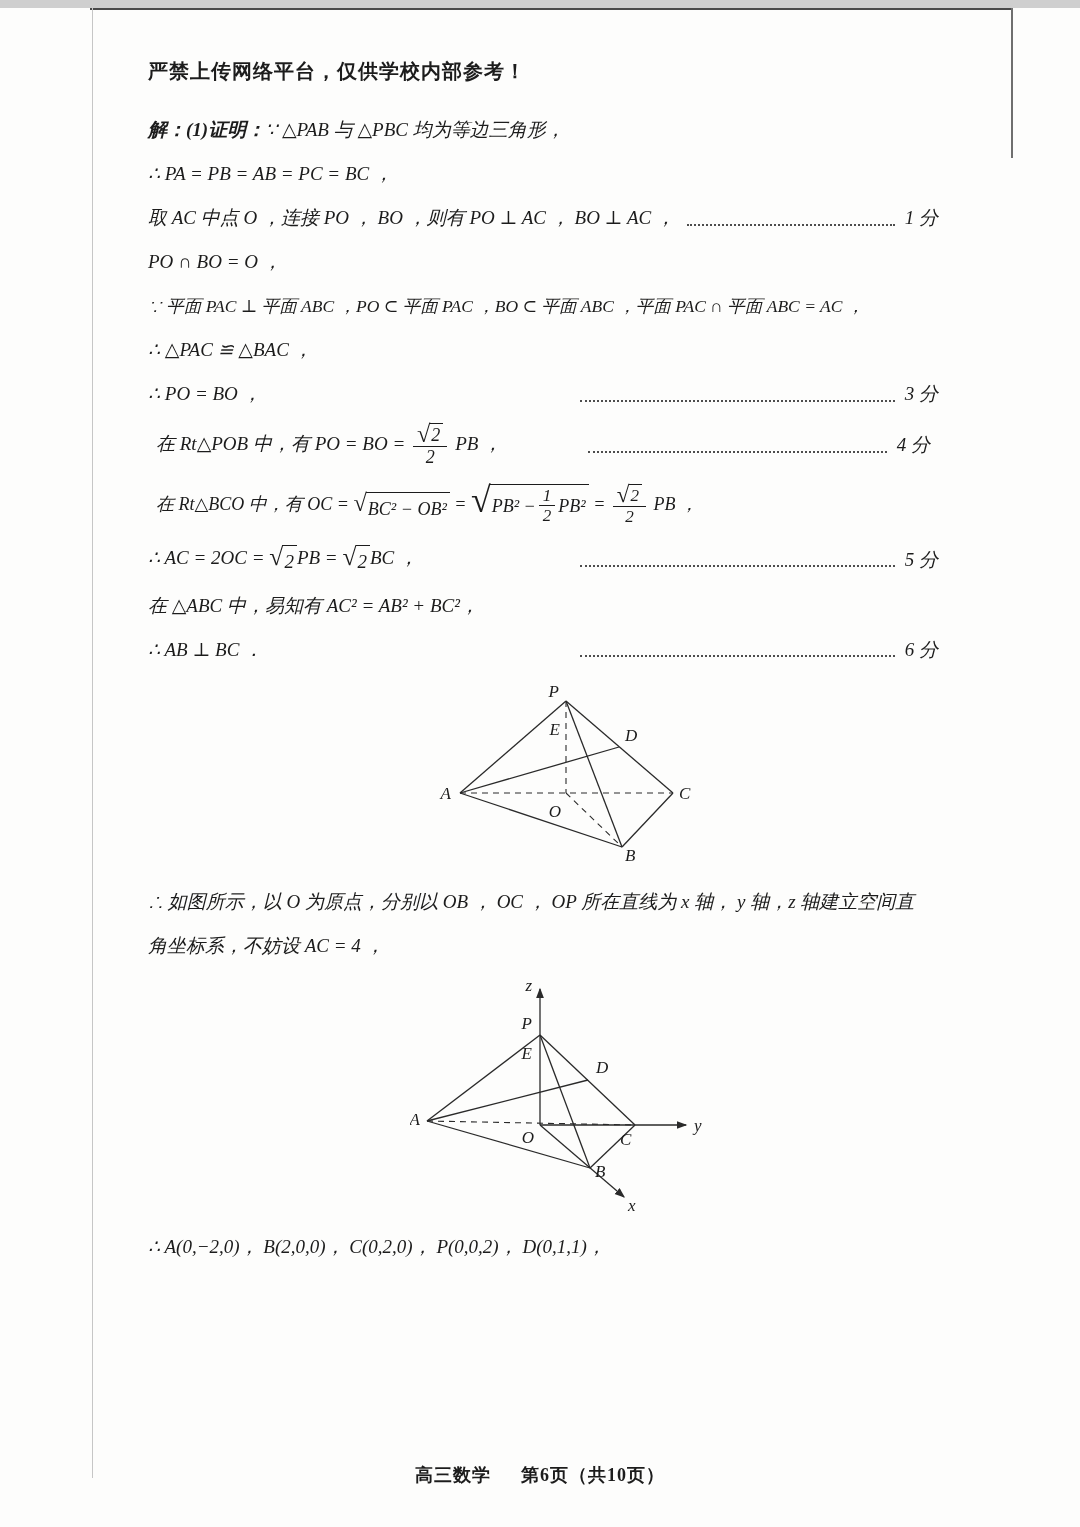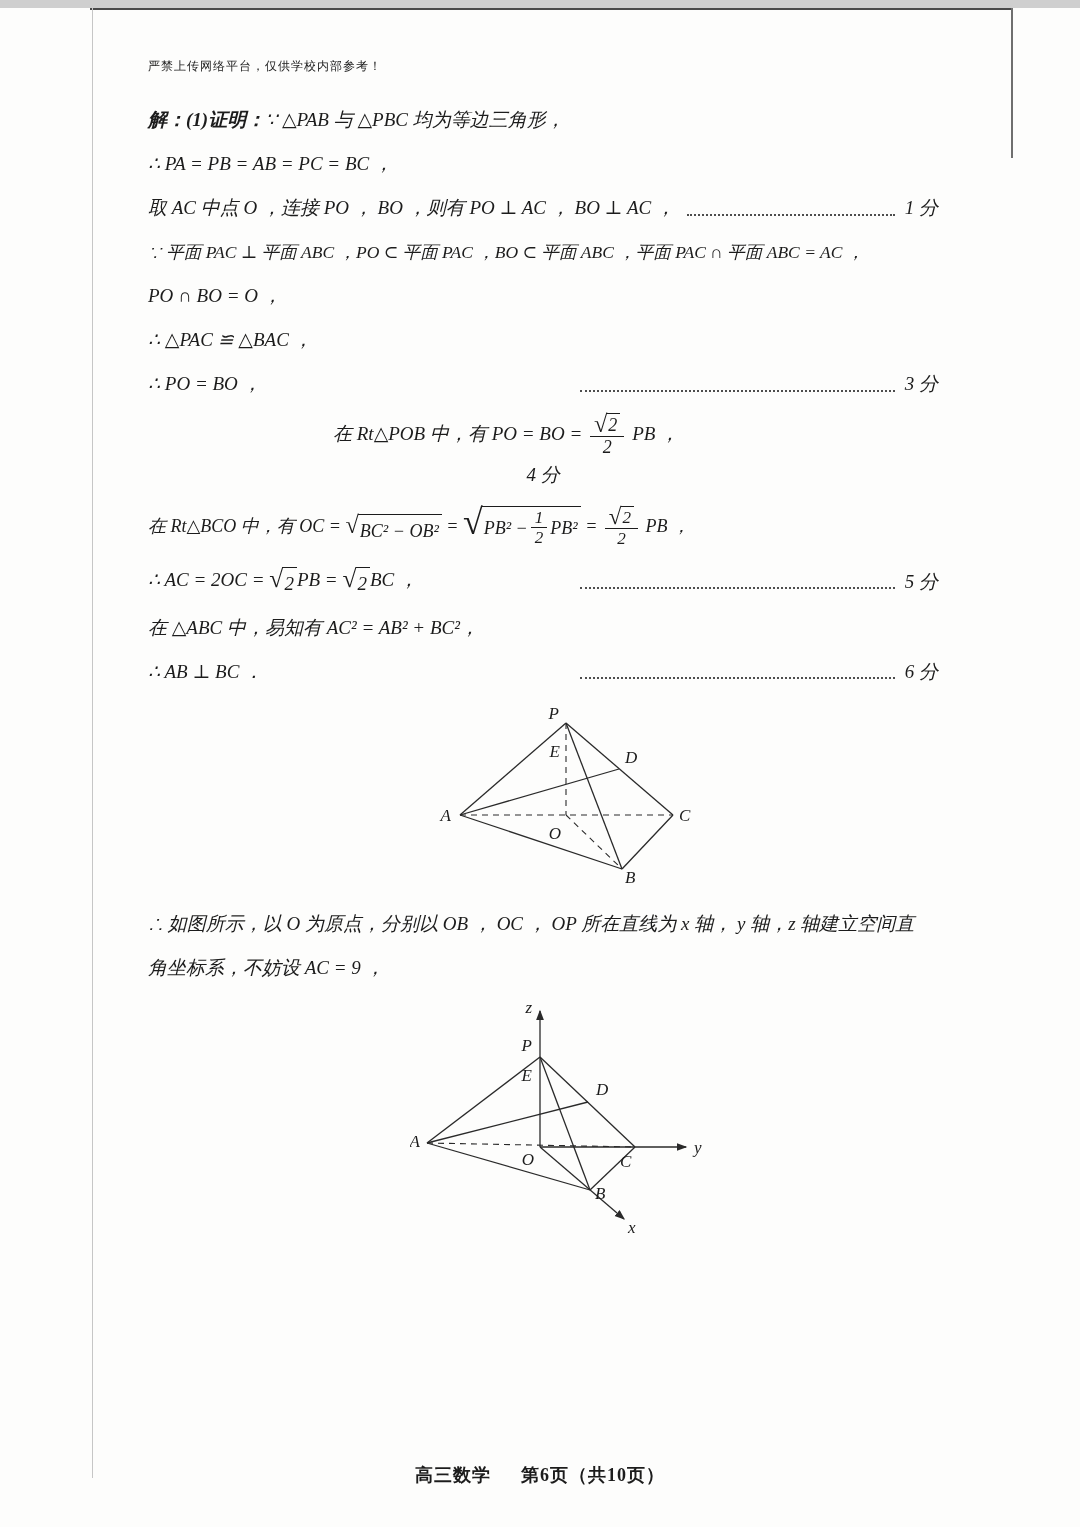--- a/index.html
+++ b/index.html
@@ -13,21 +13,21 @@
     overflow:hidden;
   }
   
   .edge-top-shade{position:absolute;top:0;left:0;width:1080px;height:8px;background:#cfcfcf;}
   .edge-top-line{position:absolute;top:8px;left:90px;width:923px;height:2px;background:#4a4a4a;}
   .edge-right-line{position:absolute;top:8px;left:1011px;width:2px;height:150px;background:#6f6f6f;}
   .edge-left-line{position:absolute;top:8px;left:92px;width:1px;height:1470px;background:#c6c6c6;}
 
   .content{position:absolute;left:148px;top:58px;width:790px;}
 
-  .notice{font-size:12px;letter-spacing:1px;margin-bottom:30px;font-weight:normal;}
+  .notice{font-size:20px;letter-spacing:1px;margin-bottom:30px;font-weight:bold;}
 
   .line{font-size:19px;line-height:30px;margin-bottom:14px;min-height:30px;font-style:italic;}
   .line .bold{font-weight:bold;}
   .tight{font-size:17.5px;white-space:nowrap;}
   .nowrap{white-space:nowrap;}
 
   .scored{display:flex;align-items:center;}
   .scored .text{min-width:420px;}
   .dots{flex:1;height:13px;border-bottom:2px dotted #4d4d4d;margin:0 10px 0 12px;}
   .score{white-space:nowrap;}
@@ -35,21 +35,21 @@
   .frac{display:inline-flex;flex-direction:column;vertical-align:middle;text-align:center;
         font-size:0.95em;line-height:1.15;margin:0 3px;}
   .frac .num{border-bottom:1.5px solid #1c1c1c;padding:0 4px;display:inline-flex;justify-content:center;}
   .frac .den{padding:0 4px;}
 
   .sqrt{white-space:nowrap;display:inline-flex;align-items:flex-start;}
   .sqrt .sym{font-size:1.35em;line-height:0.85;position:relative;top:1px;margin-right:-1px;}
   .sqrt .sym2{font-size:2.0em;line-height:0.8;position:relative;top:2px;margin-right:-1px;}
   .sqrt .bar{border-top:1.6px solid #1c1c1c;padding:1px 3px 0 2px;display:inline-flex;align-items:center;}
 
-  .talline{margin:2px 0 16px;flex-direction:column;}
+  .talline{margin:2px 8px 16px;}
 
   .fig{margin:4px 0 8px;}
   .fig svg{display:block;}
   .fig1{margin-left:287px;}
   .fig2{margin-left:262px;}
   svg text{font-family:"Liberation Serif","DejaVu Serif",serif;font-style:italic;font-size:17px;fill:#1c1c1c;}
   svg line{stroke:#2a2a2a;stroke-width:1.3;}
   svg .dash{stroke-dasharray:6 5;stroke-width:1.1;}
 
   .footer{position:absolute;bottom:40px;left:0;width:1080px;text-align:center;
@@ -74,23 +74,23 @@
     </div>
 
     <div class="line">∴ PA = PB = AB = PC = BC ，</div>
 
     <div class="line scored">
       <span class="text">取 AC 中点 O ，连接 PO ， BO ，则有 PO ⊥ AC ， BO ⊥ AC ，</span>
       <span class="dots"></span>
       <span class="score">1 分</span>
     </div>
 
+    <div class="line">PO ∩ BO = O ，</div>
+
     <div class="line tight">∵ 平面 PAC ⊥ 平面 ABC ，PO ⊂ 平面 PAC ，BO ⊂ 平面 ABC ，平面 PAC ∩ 平面 ABC = AC ，</div>
-
-    <div class="line">PO ∩ BO = O ，</div>
 
 
 
     <div class="line">∴ △PAC ≌ △BAC ，</div>
 
     <div class="line scored">
       <span class="text">∴ PO = BO ，</span>
       <span class="dots"></span>
       <span class="score">3 分</span>
     </div>
@@ -174,21 +174,21 @@
         <text x="190" y="62" text-anchor="start">D</text>
         <text x="16" y="120" text-anchor="end">A</text>
         <text x="126" y="138" text-anchor="end">O</text>
         <text x="244" y="120" text-anchor="start">C</text>
         <text x="190" y="182" text-anchor="start">B</text>
       </svg>
     </div>
 
 
     <div class="line">∴ 如图所示，以 O 为原点，分别以 OB ， OC ， OP 所在直线为 x 轴， y 轴，z 轴建立空间直</div>
-    <div class="line">角坐标系，不妨设 AC = 9 ，</div>
+    <div class="line">角坐标系，不妨设 AC = 4 ，</div>
 
     <div class="fig fig2">
       <svg width="300" height="245" viewBox="0 0 300 245">
         <defs>
           <marker id="ah" markerWidth="10" markerHeight="8" refX="7" refY="3" orient="auto">
             <path d="M0,0 L8,3 L0,6 Z" fill="#2a2a2a"></path>
           </marker>
         </defs>
         <line class="dash" x1="17" y1="146" x2="225" y2="150"></line>
         <line x1="130" y1="150" x2="130" y2="14" marker-end="url(#ah)"></line>
@@ -206,19 +206,20 @@
         <text x="186" y="98" text-anchor="start">D</text>
         <text x="10" y="150" text-anchor="end">A</text>
         <text x="124" y="168" text-anchor="end">O</text>
         <text x="210" y="170" text-anchor="start">C</text>
         <text x="284" y="156" text-anchor="start">y</text>
         <text x="185" y="202" text-anchor="start">B</text>
         <text x="218" y="236" text-anchor="start">x</text>
       </svg>
     </div>
 
+    <div class="line" style="margin-top:12px;">∴ A(0,−2,0)， B(2,0,0)， C(0,2,0)， P(0,0,2)， D(0,1,1)，</div>
 
   </div>
 
   <div class="footer">
     <span>高三数学</span><span class="pageinfo">第6页（共10页）</span>
   </div>
 </div>
 
 </body></html>

